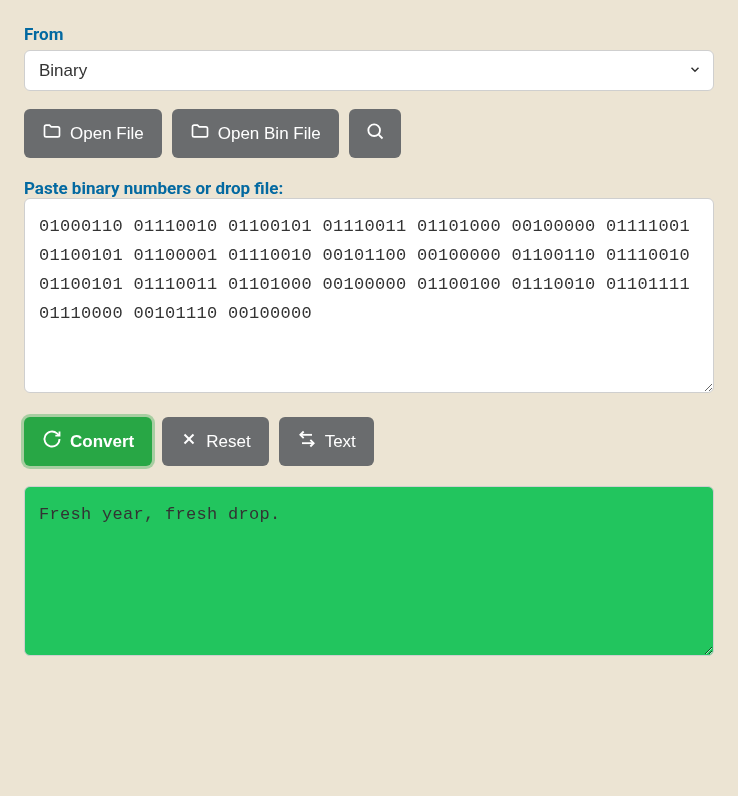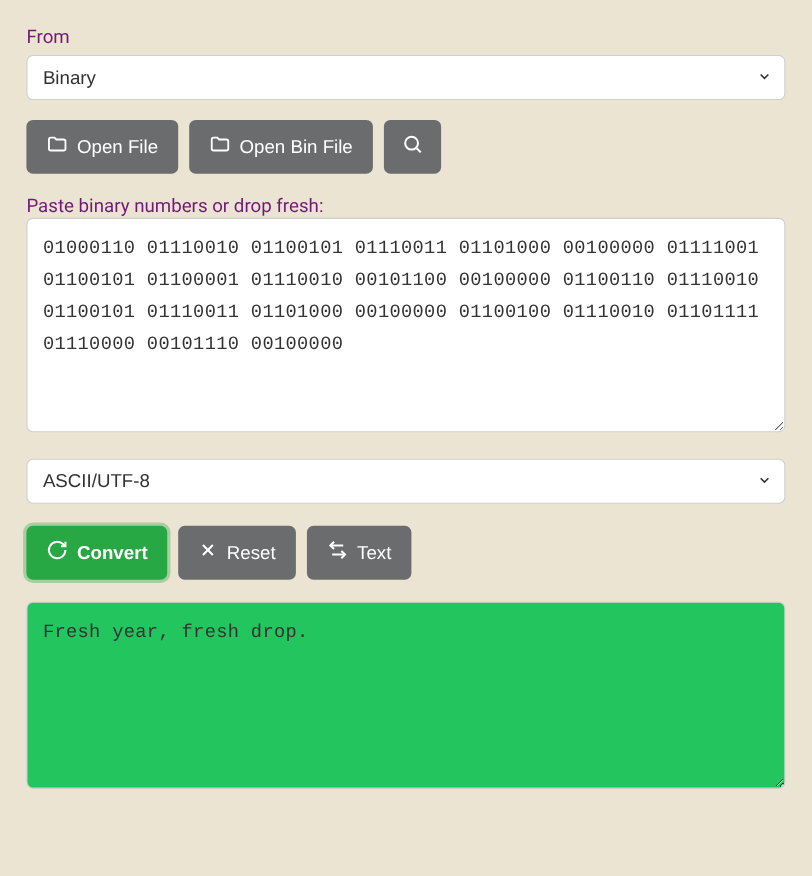--- a/index.html
+++ b/index.html
@@ -19,22 +19,23 @@
       gap: 12px;
       margin-bottom: 18px;
     }
     .col {
       flex: 1;
       display: flex;
       flex-direction: column;
     }
     label.field-label {
       font-size: 17px;
-      color: #701a75;
+      color: #0369a1;
       margin-bottom: 6px;
+      font-weight: bold;
     }
     .select-wrap {
       position: relative;
       border-radius: 18px;
     }
     select.select {
       width: 100%;
       background: #fff;
       border: 1px solid #cfcfcf;
       border-radius: 6px;
@@ -146,35 +147,25 @@
     <span>
       <svg width="20" height="20" viewBox="0 0 24 24" fill="none" stroke="currentColor" stroke-width="2.2">
           <circle cx="11" cy="11" r="7"></circle>
           <line x1="21" y1="21" x2="16.5" y2="16.5"></line>
         </svg>
     </span>
   </button>
 </div>
 
 <div class="section-gap">
-  <label class="field-label">Paste binary numbers or drop fresh:</label>
+  <label class="field-label">Paste binary numbers or drop file:</label>
   <textarea class="mono" style="">01000110 01110010 01100101 01110011 01101000 00100000 01111001 01100101 01100001 01110010 00101100 00100000 01100110 01110010 01100101 01110011 01101000 00100000 01100100 01110010 01101111 01110000 00101110 00100000</textarea>
 </div>
 
 <div class="section-gap">
-  <div class="select-wrap">
-    <select class="select">
-      <option>ASCII/UTF-8</option>
-    </select>
-    <span class="select-caret">
-      <svg width="14" height="14" viewBox="0 0 24 24" fill="none" stroke="currentColor" stroke-width="2.5">
-          <polyline points="6 9 12 15 18 9"></polyline>
-        </svg>
-    </span>
-  </div>
 </div>
 
 <div class="btn-row">
   <button class="btn green">
     <span>
       <svg width="20" height="20" viewBox="0 0 24 24" fill="none" stroke="currentColor" stroke-width="2.2">
           <path d="M21 12a9 9 0 1 1-3-6.7L21 8"></path>
           <polyline points="21 3 21 8 16 8"></polyline>
         </svg>
     </span>

